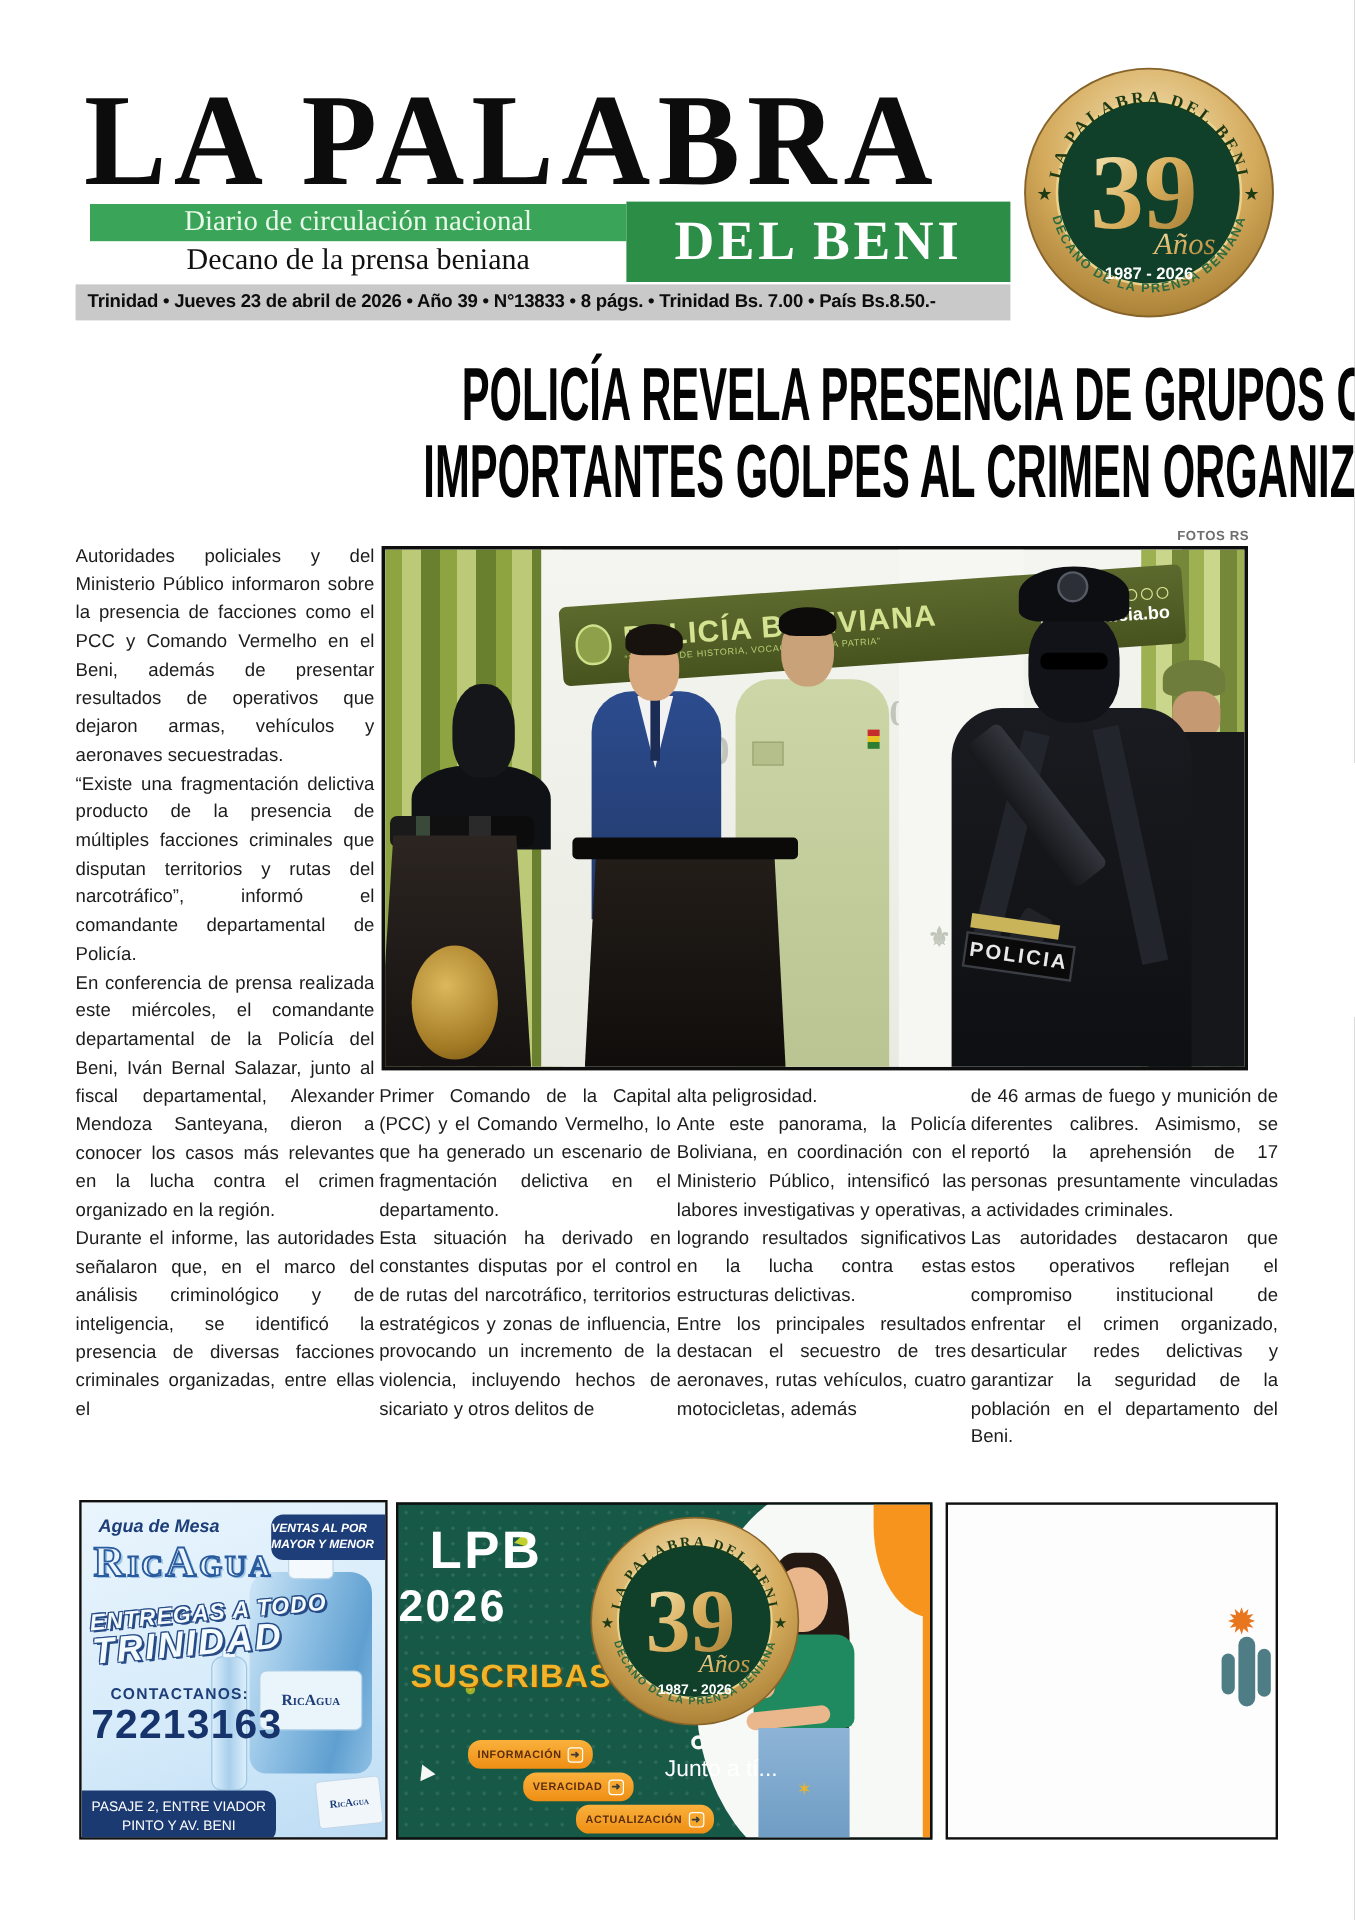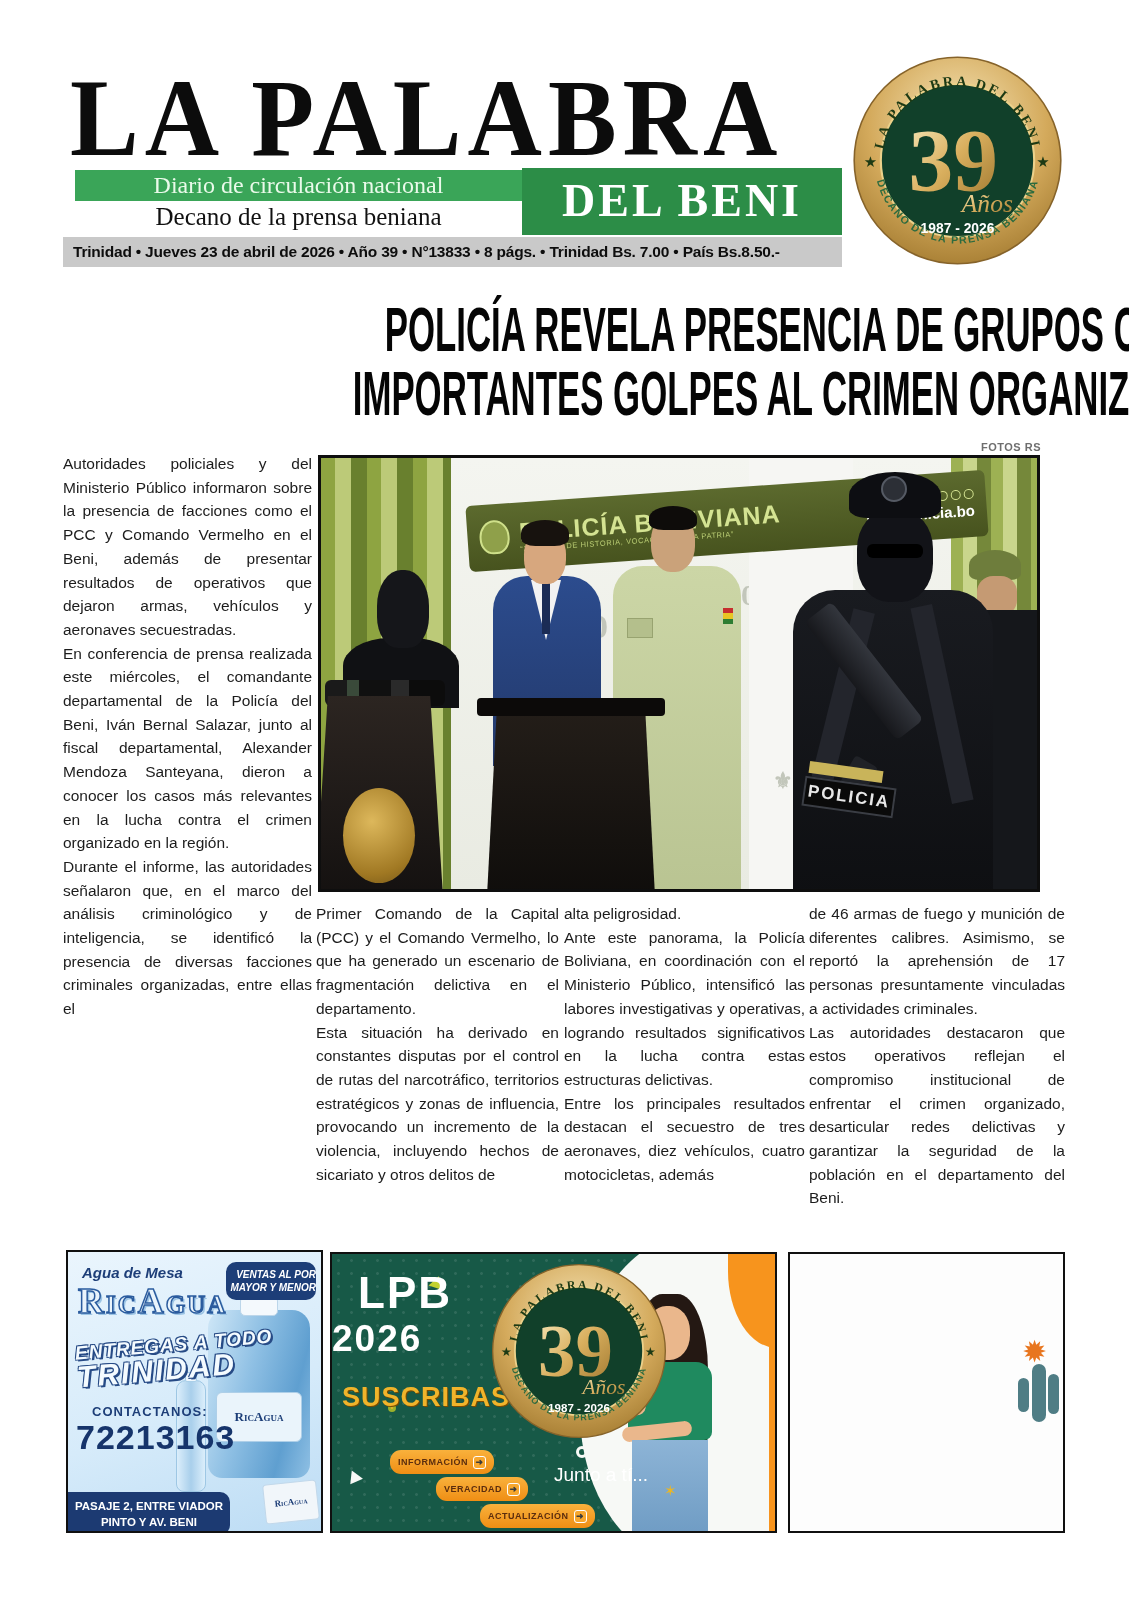--- a/index.html
+++ b/index.html
@@ -112,38 +112,38 @@
   .col3 { left:564px; top:902px; width:241px; height:342px; }
   .col4 { left:809px; top:902px; width:256px; height:342px; }
   
   .ad { position:absolute; border:2px solid #101010; overflow:hidden; }
   
   .ad-ricagua { left:66px; top:1250px; width:257px; height:283px; background:linear-gradient(160deg,#eaf5fd 0%,#d6ebfa 55%,#bcdcf4 100%); }
   .ra { position:absolute; }
   .ra-tag { left:14px; top:12px; font-style:italic; font-weight:bold; color:#1d3e78; font-size:15px; }
   .ra-brand { left:10px; top:28px; font-family:"Liberation Serif",serif; font-weight:bold; font-variant:small-caps;
     font-size:36px; color:#e9f4fc; -webkit-text-stroke:1.5px #2a5b9e; text-shadow:2px 2px 0 #9cc4e4; letter-spacing:2px; }
-  .ra-badge { left:158px; top:10px; width:90px; height:38px; background:#1d3e78; border-radius:10px;
-    color:#fff; font-style:italic; font-weight:bold; font-size:10px; text-align:right; line-height:1.3; padding-top:6px; }
+  .ra-badge { left:158px; top:10px; width:104px; height:38px; background:#1d3e78; border-radius:10px;
+    color:#fff; font-style:italic; font-weight:bold; font-size:10px; text-align:left; line-height:1.3; padding-top:6px; }
   .ra-script { left:8px; top:82px; transform:rotate(-5deg); color:#f4fbff; font-style:italic; font-weight:bold;
     text-shadow:-1px -1px 0 #274b86,1px -1px 0 #274b86,-1px 1px 0 #274b86,2px 2px 0 #274b86; }
   .ra-script .l1 { font-size:19px; display:block; letter-spacing:1px; }
   .ra-script .l2 { font-size:30px; display:block; margin-top:-4px; letter-spacing:2px; }
   .ra-contact { left:24px; top:152px; color:#1d3e78; font-weight:bold; font-size:13px; letter-spacing:1px; }
   .ra-phone { left:8px; top:166px; color:#16346b; font-weight:bold; font-size:34px; letter-spacing:1px; }
   .ra-jug { left:140px; top:58px; width:102px; height:168px; background:linear-gradient(105deg,#cfe7f7 0%,#8fc0e4 40%,#5f9fd0 75%,#8fc0e4 100%); border-radius:18px 18px 14px 14px; }
   .ra-jug-cap { left:172px; top:44px; width:38px; height:20px; background:#f4f9fd; border-radius:5px; border:1px solid #bcd6ea; }
   .ra-jug-label { left:148px; top:140px; width:86px; height:50px; background:#eaf4fb; border-radius:6px; border:1px solid #aecfe8;
     color:#1d3e78; font-family:"Liberation Serif",serif; font-weight:bold; font-size:13px; text-align:center; line-height:48px; font-variant:small-caps; }
   .ra-bottle { left:108px; top:128px; width:30px; height:112px; background:linear-gradient(90deg,#dbeefb,#a9cfeb 50%,#dbeefb); border-radius:10px 10px 8px 8px; border:1px solid #9ec7e4; }
   .ra-bottle-cap { left:117px; top:120px; width:12px; height:10px; background:#eef7fd; border:1px solid #aacfe9; border-radius:2px; }
   .ra-bag { left:196px; top:230px; width:54px; height:40px; background:#f1f6fa; border:1px solid #c2d8ea; border-radius:4px; transform:rotate(-6deg);
     color:#1d3e78; font-family:"Liberation Serif",serif; font-weight:bold; font-size:9px; text-align:center; line-height:38px; font-variant:small-caps; }
   .ra-address { left:0; top:240px; width:162px; height:43px; background:#1c3a72; border-radius:0 10px 10px 0;
-    color:#fff; font-weight:bold; font-size:11.5px; text-align:center; line-height:1.35; padding-top:7px; }
+    color:#fff; font-weight:normal; font-size:11.5px; text-align:center; line-height:1.35; padding-top:7px; }
   
   .ad-lpb { left:330px; top:1252px; width:447px; height:281px; background:#175947;
     background-image:radial-gradient(rgba(255,255,255,0.10) 1.2px, transparent 1.6px); background-size:13px 13px; }
   .lp { position:absolute; }
   .lp-blob { left:248px; top:-20px; width:240px; height:330px; background:#f7f9f6; border-radius:48% 0 0 46%; }
   .lp-orange-corner { left:396px; top:-16px; width:70px; height:110px; background:#f7941d; border-radius:0 0 0 70%; }
   .lp-orange-strip { left:437px; top:0; width:10px; height:281px; background:#f7941d; }
   .lp-l1 { left:26px; top:14px; color:#ffffff; font-weight:bold; font-size:44px; letter-spacing:2px; }
   .lp-l2 { left:0; top:64px; color:#ffffff; font-weight:bold; font-size:37px; letter-spacing:2px; }
   .lp-l3 { left:10px; top:128px; color:#f0b42b; font-weight:bold; font-size:27px; letter-spacing:1px; text-shadow:1px 1px 0 #7a4a00; }
@@ -289,31 +289,32 @@
     <div class="ph tact-head"></div>
     <div class="ph tact-glasses"></div>
     <div class="ph tact-cap"></div>
     <div class="ph tact-cap-badge"></div>
     <div class="ph vest-tape"></div>
     <div class="ph vest-patch">POLICIA</div>
   </div>
 
   <div class="col col1">
     <p>Autoridades policiales y del Ministerio Público informaron sobre la presencia de facciones como el PCC y Comando Vermelho en el Beni, además de presentar resultados de operativos que dejaron armas, vehículos y aeronaves secuestradas.</p>
+    <p>“Existe una fragmentación delictiva producto de la presencia de múltiples facciones criminales que disputan territorios y rutas del narcotráfico”, informó el comandante departamental de Policía.</p>
     <p>En conferencia de prensa realizada este miércoles, el comandante departamental de la Policía del Beni, Iván Bernal Salazar, junto al fiscal departamental, Alexander Mendoza Santeyana, dieron a conocer los casos más relevantes en la lucha contra el crimen organizado en la región.</p>
     <p>Durante el informe, las autoridades señalaron que, en el marco del análisis criminológico y de inteligencia, se identificó la presencia de diversas facciones criminales organizadas, entre ellas el</p>
   </div>
   <div class="col col2">
     <p>Primer Comando de la Capital (PCC) y el Comando Vermelho, lo que ha generado un escenario de fragmentación delictiva en el departamento.</p>
     <p>Esta situación ha derivado en constantes disputas por el control de rutas del narcotráfico, territorios estratégicos y zonas de influencia, provocando un incremento de la violencia, incluyendo hechos de sicariato y otros delitos de</p>
   </div>
   <div class="col col3">
     <p>alta peligrosidad.</p>
     <p>Ante este panorama, la Policía Boliviana, en coordinación con el Ministerio Público, intensificó las labores investigativas y operativas, logrando resultados significativos en la lucha contra estas estructuras delictivas.</p>
-    <p>Entre los principales resultados destacan el secuestro de tres aeronaves, diez vehículos, cuatro motocicletas, además</p>
+    <p>Entre los principales resultados destacan el secuestro de tres aeronaves, rutas vehículos, cuatro motocicletas, además</p>
   </div>
   <div class="col col4">
     <p>de 46 armas de fuego y munición de diferentes calibres. Asimismo, se reportó la aprehensión de 17 personas presuntamente vinculadas a actividades criminales.</p>
     <p>Las autoridades destacaron que estos operativos reflejan el compromiso institucional de enfrentar el crimen organizado, desarticular redes delictivas y garantizar la seguridad de la población en el departamento del Beni.</p>
   </div>
 
   <div class="ad ad-ricagua">
     <div class="ra ra-jug"></div>
     <div class="ra ra-jug-cap"></div>
     <div class="ra ra-jug-label">RicAgua</div>

